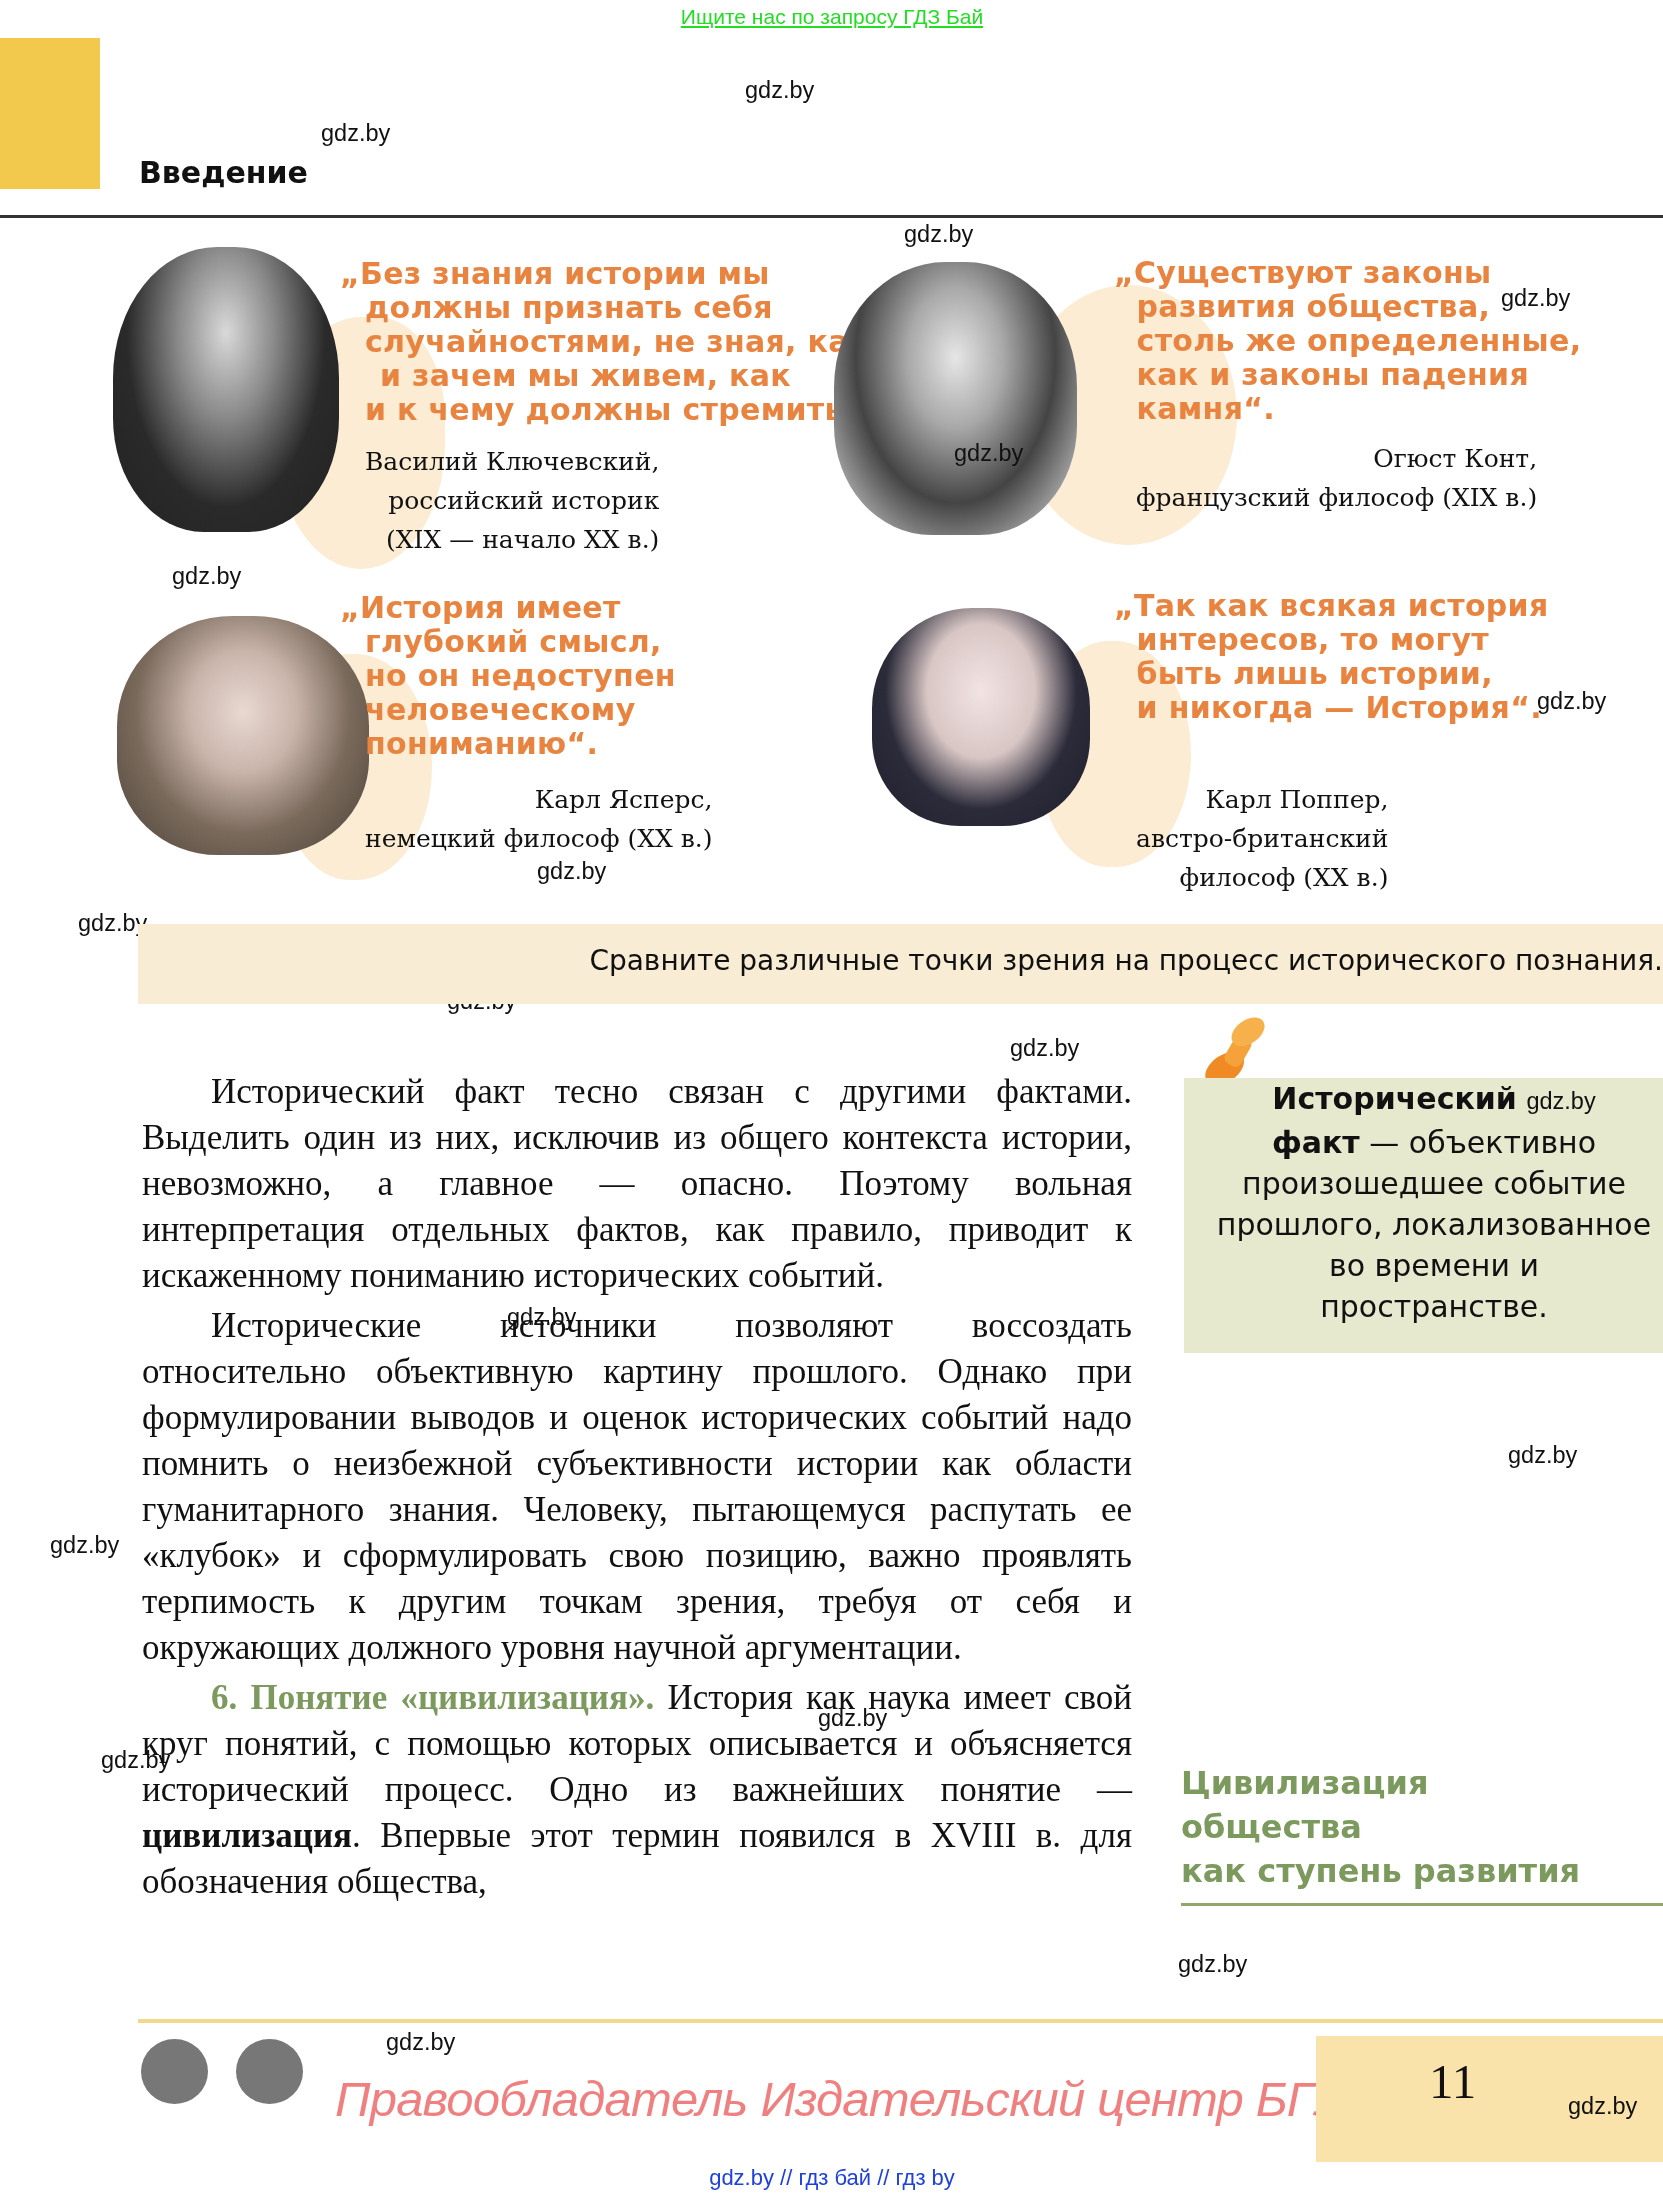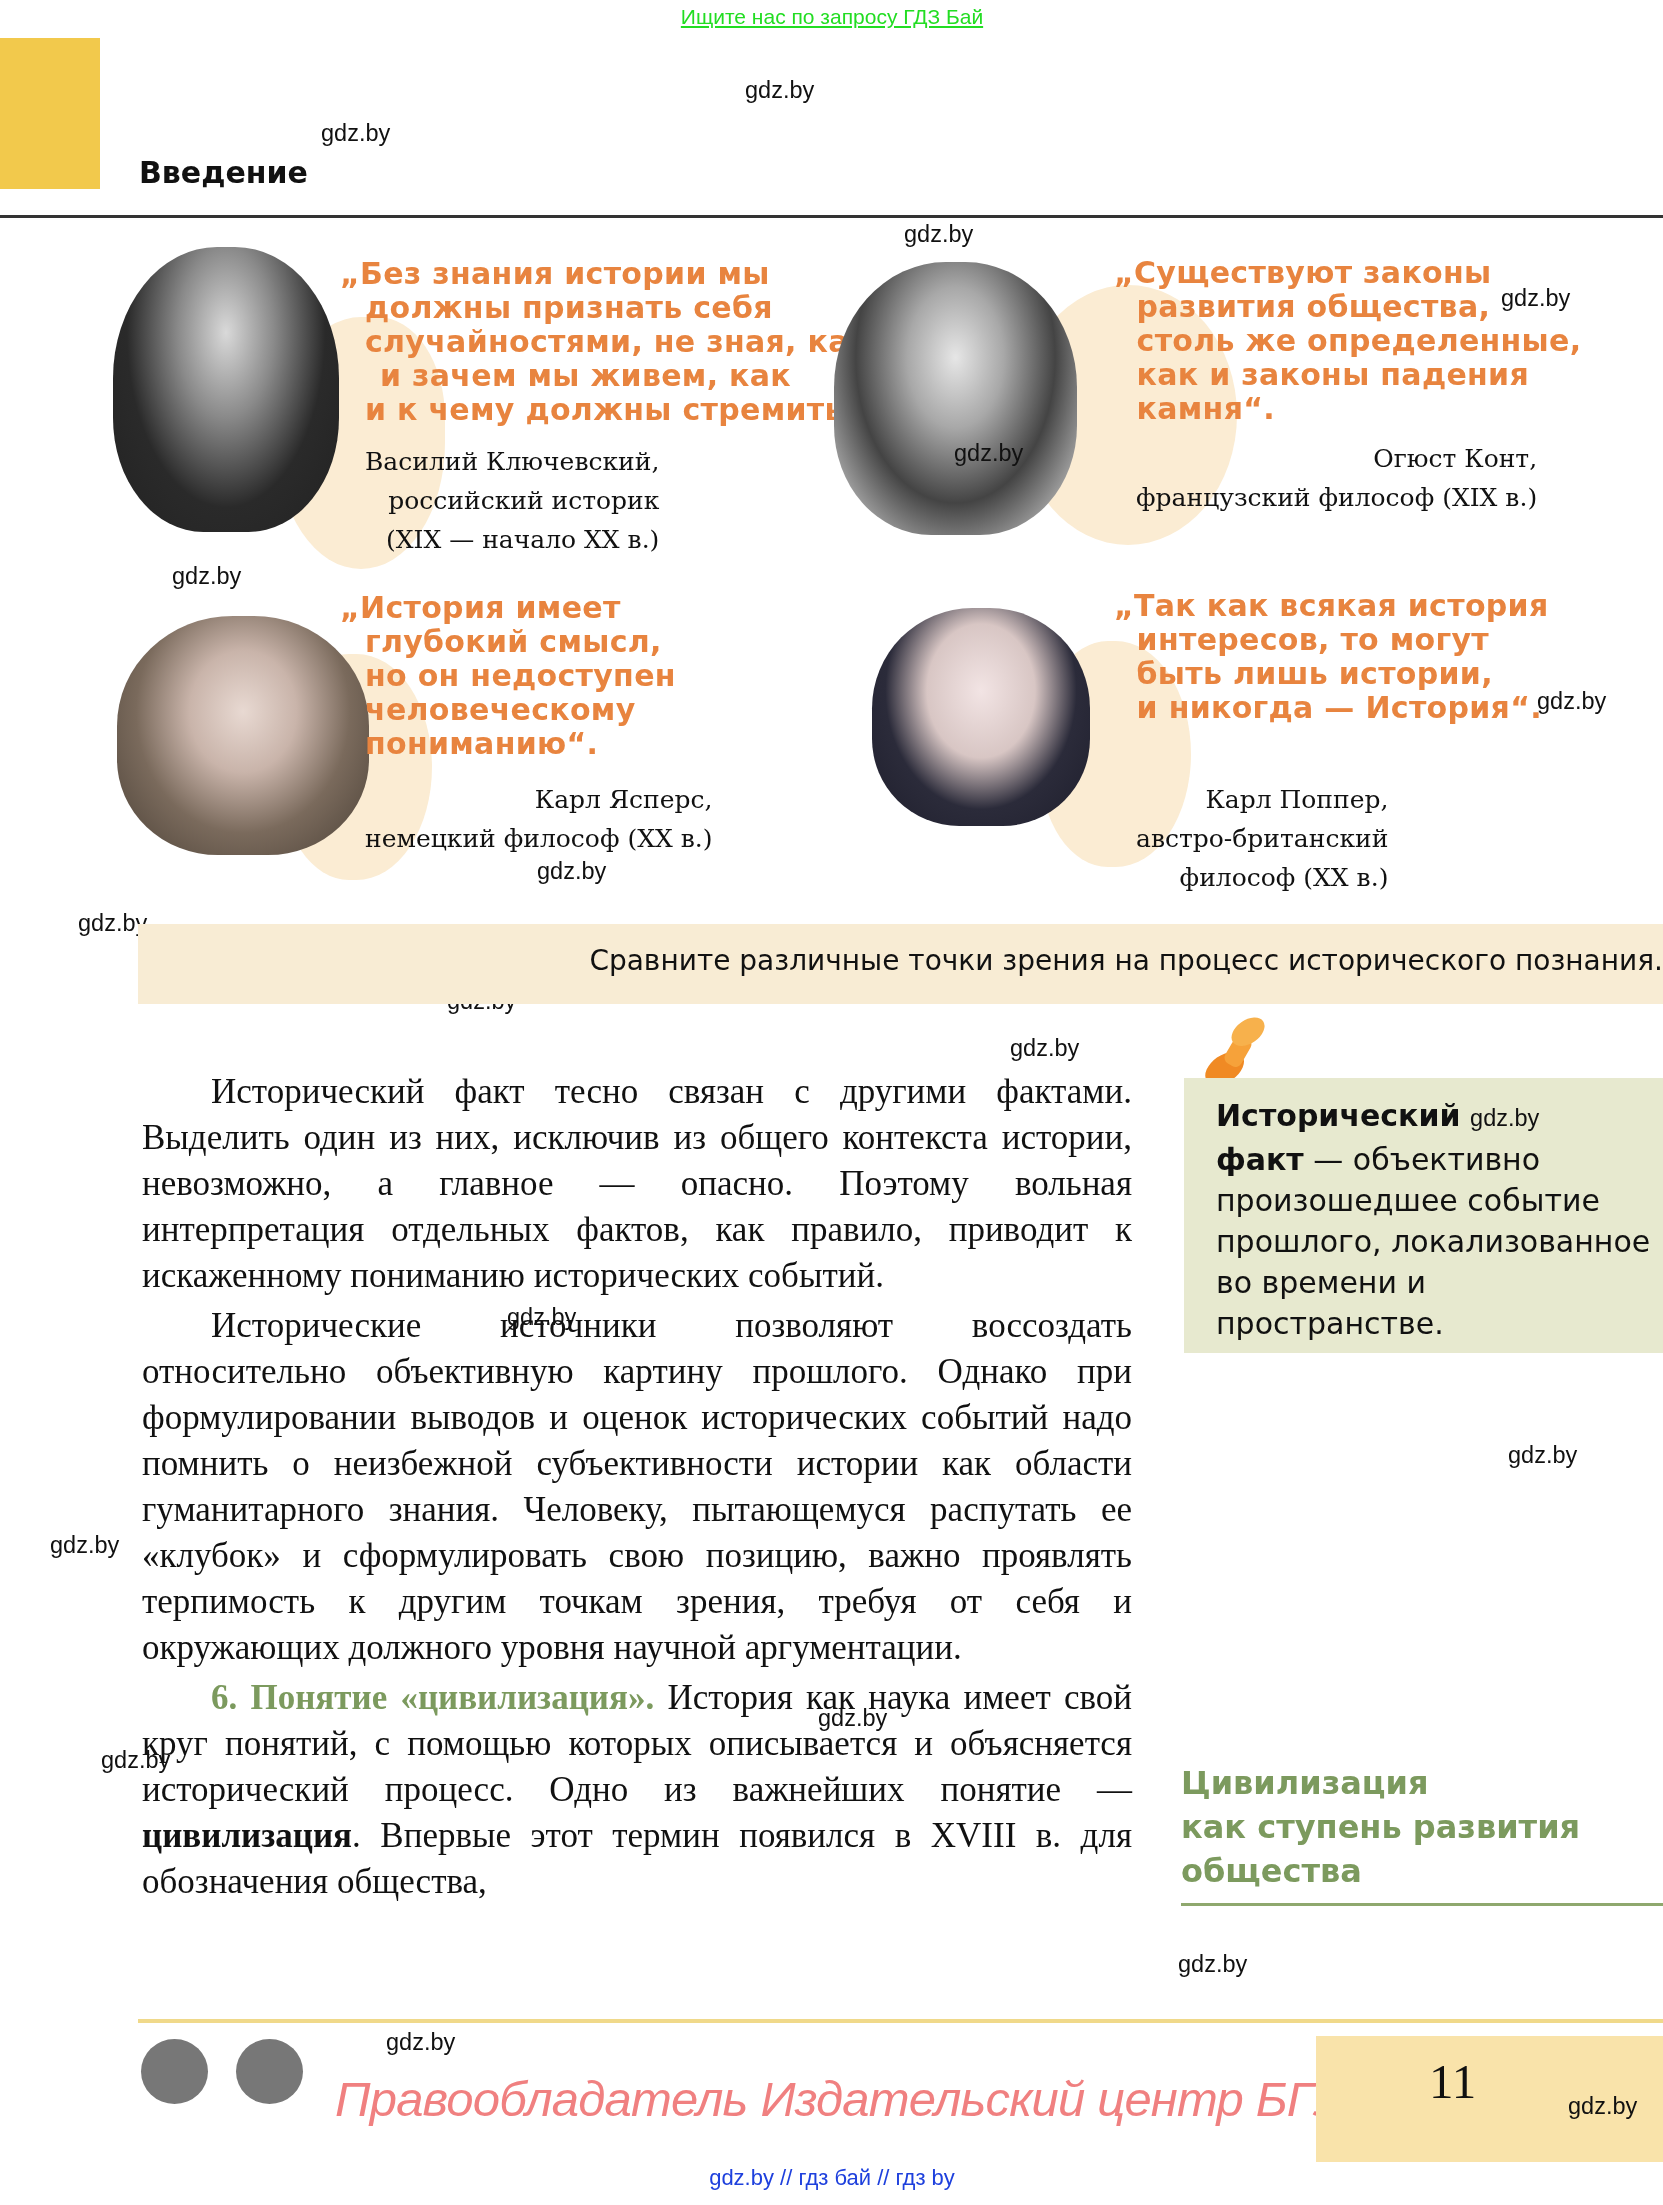--- a/index.html
+++ b/index.html
@@ -13,21 +13,21 @@
   .blob { background:#fbecd3; border-radius:50%; }
   .portrait { border-radius:46% 46% 40% 40%; overflow:hidden; }
   .quote { font-family:"DejaVu Sans", sans-serif; font-size:30px; line-height:34px; color:#e8843f; font-weight:bold; letter-spacing:0.3px; }
   .quote .q { font-weight:bold; }
   .author { font-family:"DejaVu Serif", serif; font-size:25px; line-height:39px; color:#111;text-align:right; }
   .banner { left:138px; top:924px; width:1525px; height:80px; background:#f8ecd4; }
   .banner-text { width:100%; text-align:right; top:20px; font-size:28px; color:#111; font-family:"DejaVu Sans", sans-serif; }
   .body-text { font-family:"Liberation Serif", serif; font-size:35px; line-height:46px; color:#111; text-align:justify; }
   .body-text p { margin:4px; text-indent:69px; }
   .sidenote { left:1184px; top:1078px; width:480px; height:275px; background:#e7e9cf; }
-  .sidenote-text { left:32px; top:17px; width:436px; font-size:30px; line-height:41px; color:#111; font-family:"DejaVu Sans", sans-serif; }
+  .sidenote-text { left:32px; top:0; width:436px; font-size:30px; line-height:41px; color:#111; font-family:"DejaVu Sans", sans-serif;text-align:center; }
   .green-head { color:#7c9a5e; font-weight:bold; }
   .margin-head { left:1181px; top:1761px; font-size:32px; line-height:44px; color:#7c9a5e; font-weight:bold; font-family:"DejaVu Sans", sans-serif; }
   .margin-rule { left:1181px; top:1903px; width:483px; height:3.4px; background:#8fa86e; }
   .footer-rule { left:138px; top:2019px; width:1525px; height:4.2px; background:#f0d98a; }
   .dot { width:69px; height:69px; border-radius:50%; background:#777; }
   .copyright { left:335px; top:2071px; font-family:"Liberation Sans", sans-serif; font-style:italic; font-size:49px; color:#f08080; letter-spacing:-0.8px; }
   .pagebox { left:1316px; top:2036px; width:347px; height:126px; background:#f9e3aa; }
   .pagenum { left:113px; top:17px; font-family:"Liberation Serif", serif; font-size:49px; color:#111; }
   .bottom-links { left:0; width:1664px; top:2165px; text-align:center; font-family:"Liberation Sans", sans-serif; font-size:22px; color:#1e40dd; }
 </style>
@@ -136,22 +136,22 @@
 <div class="abs sidenote">
   <div class="abs sidenote-text">
     <b>Исторический</b>
     <span class="wm" style="font-size:23.5px">gdz.by</span><br>
     <b>факт</b><span> — объективно произошедшее событие прошлого, локализованное во времени и пространстве.</span>
   </div>
 </div>
 
 <div class="abs margin-head">
   <div>Цивилизация</div>
+  <div>общества</div>
   <div>как ступень развития</div>
-  <div>общества</div>
 </div>
 <div class="abs margin-rule"></div>
 
 <div class="abs footer-rule"></div>
 <div class="abs dot" style="left:141px;top:2039px;width:67px;height:65px"></div>
 <div class="abs dot" style="left:236px;top:2039px;width:67px;height:65px"></div>
 <div class="abs copyright">Правообладатель Издательский центр БГУ</div>
 <div class="abs pagebox">
   <div class="abs pagenum">11</div>
   <div class="abs wm" style="left:252px;top:57px">gdz.by</div>

